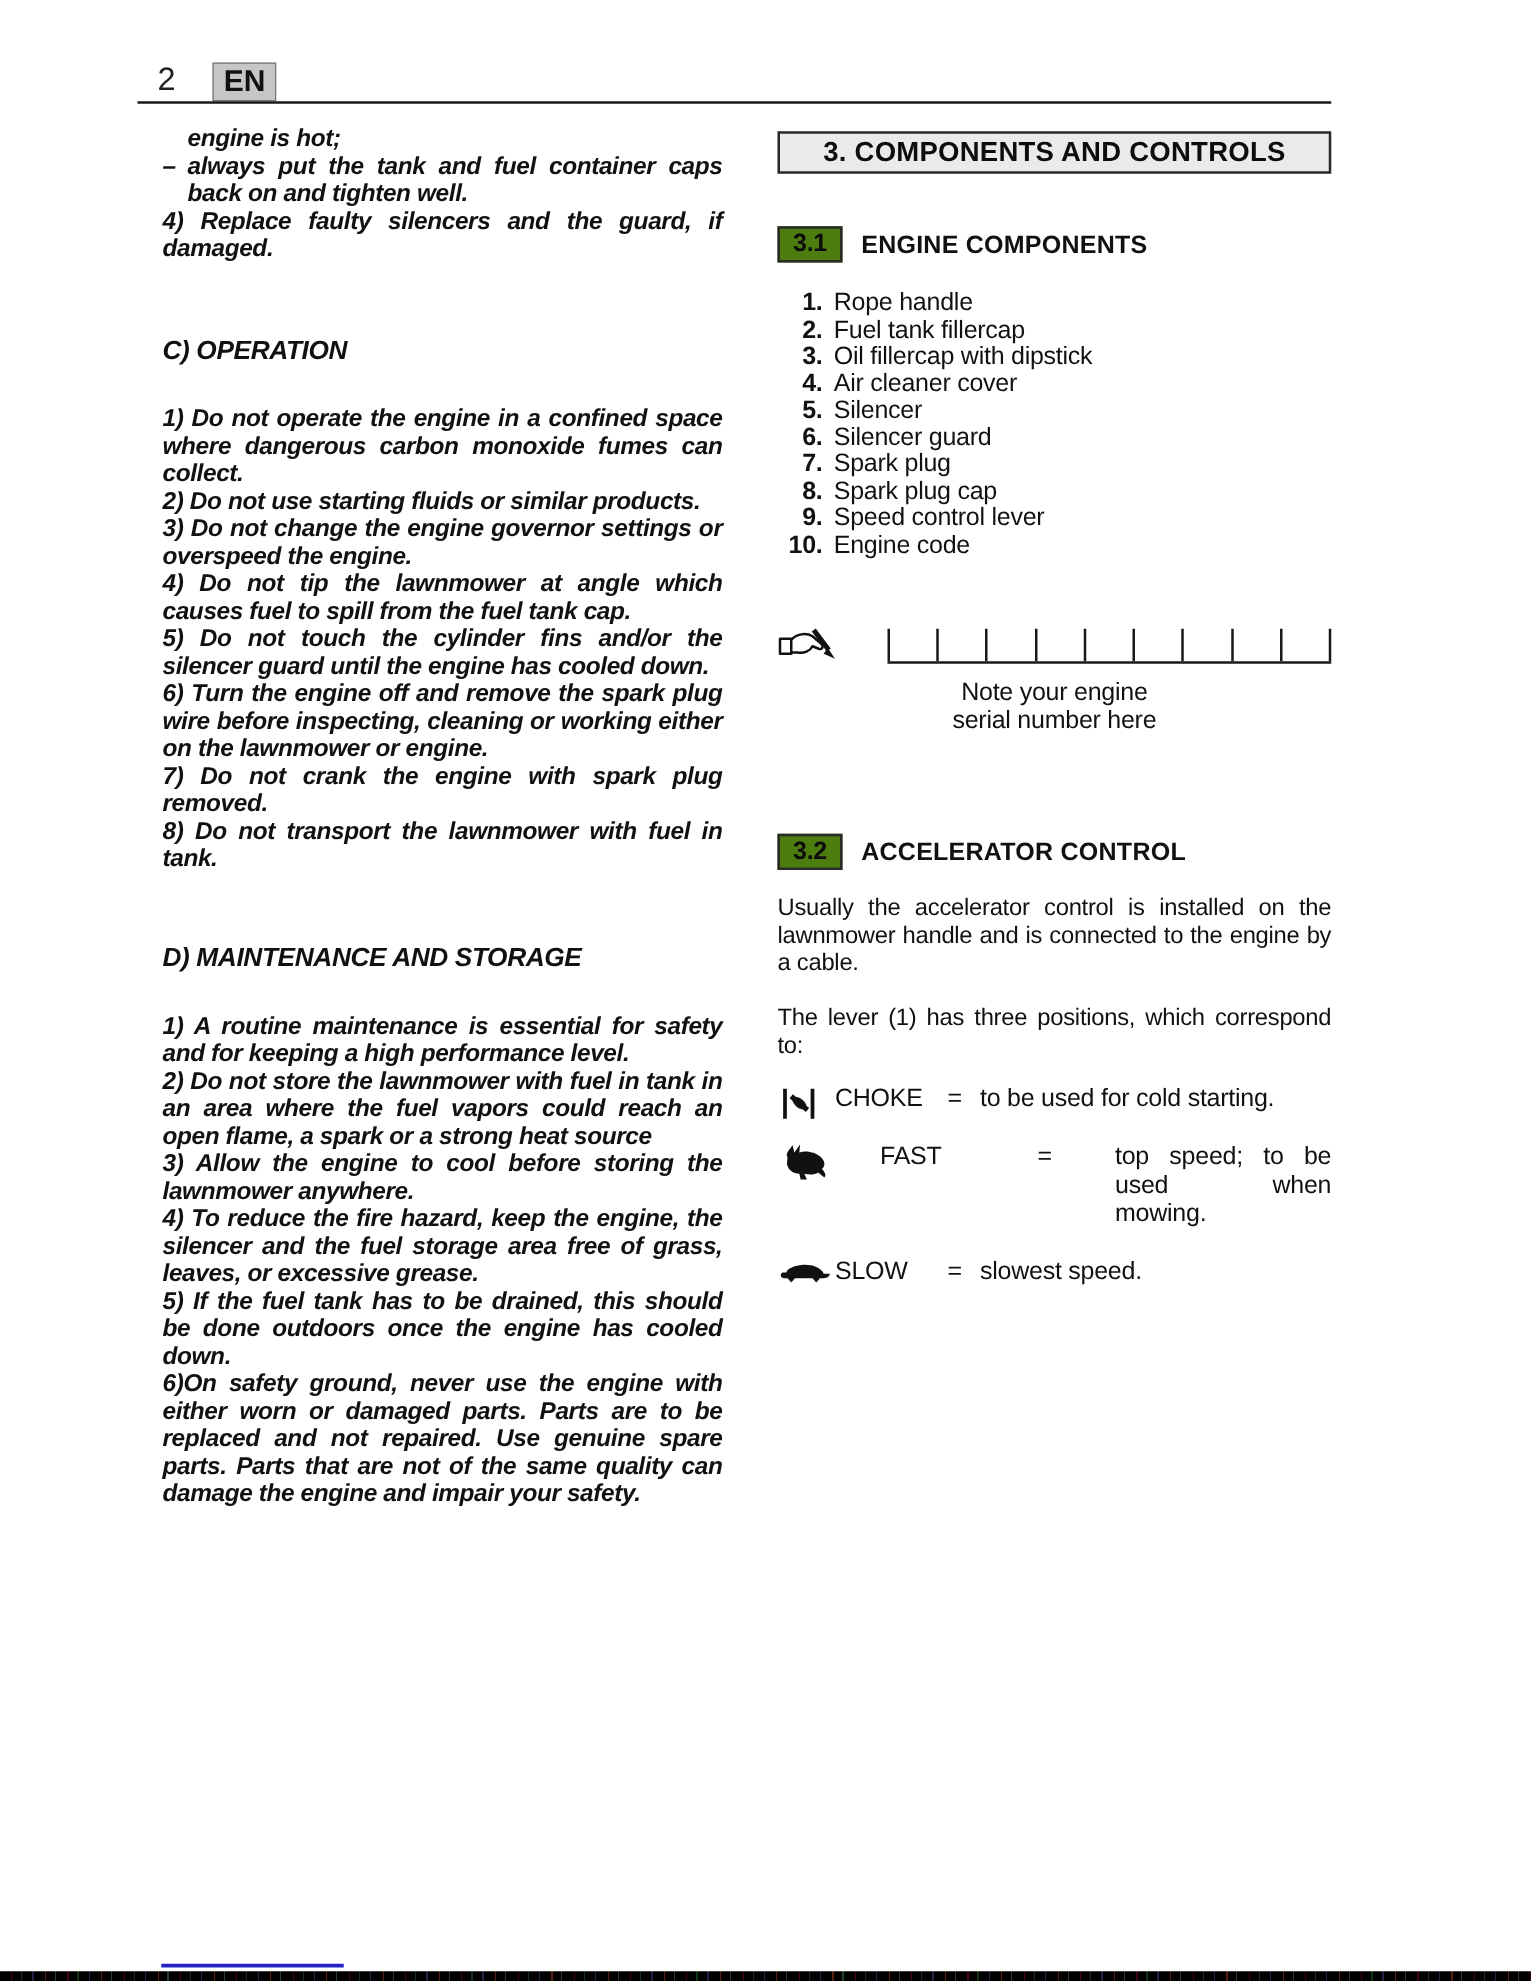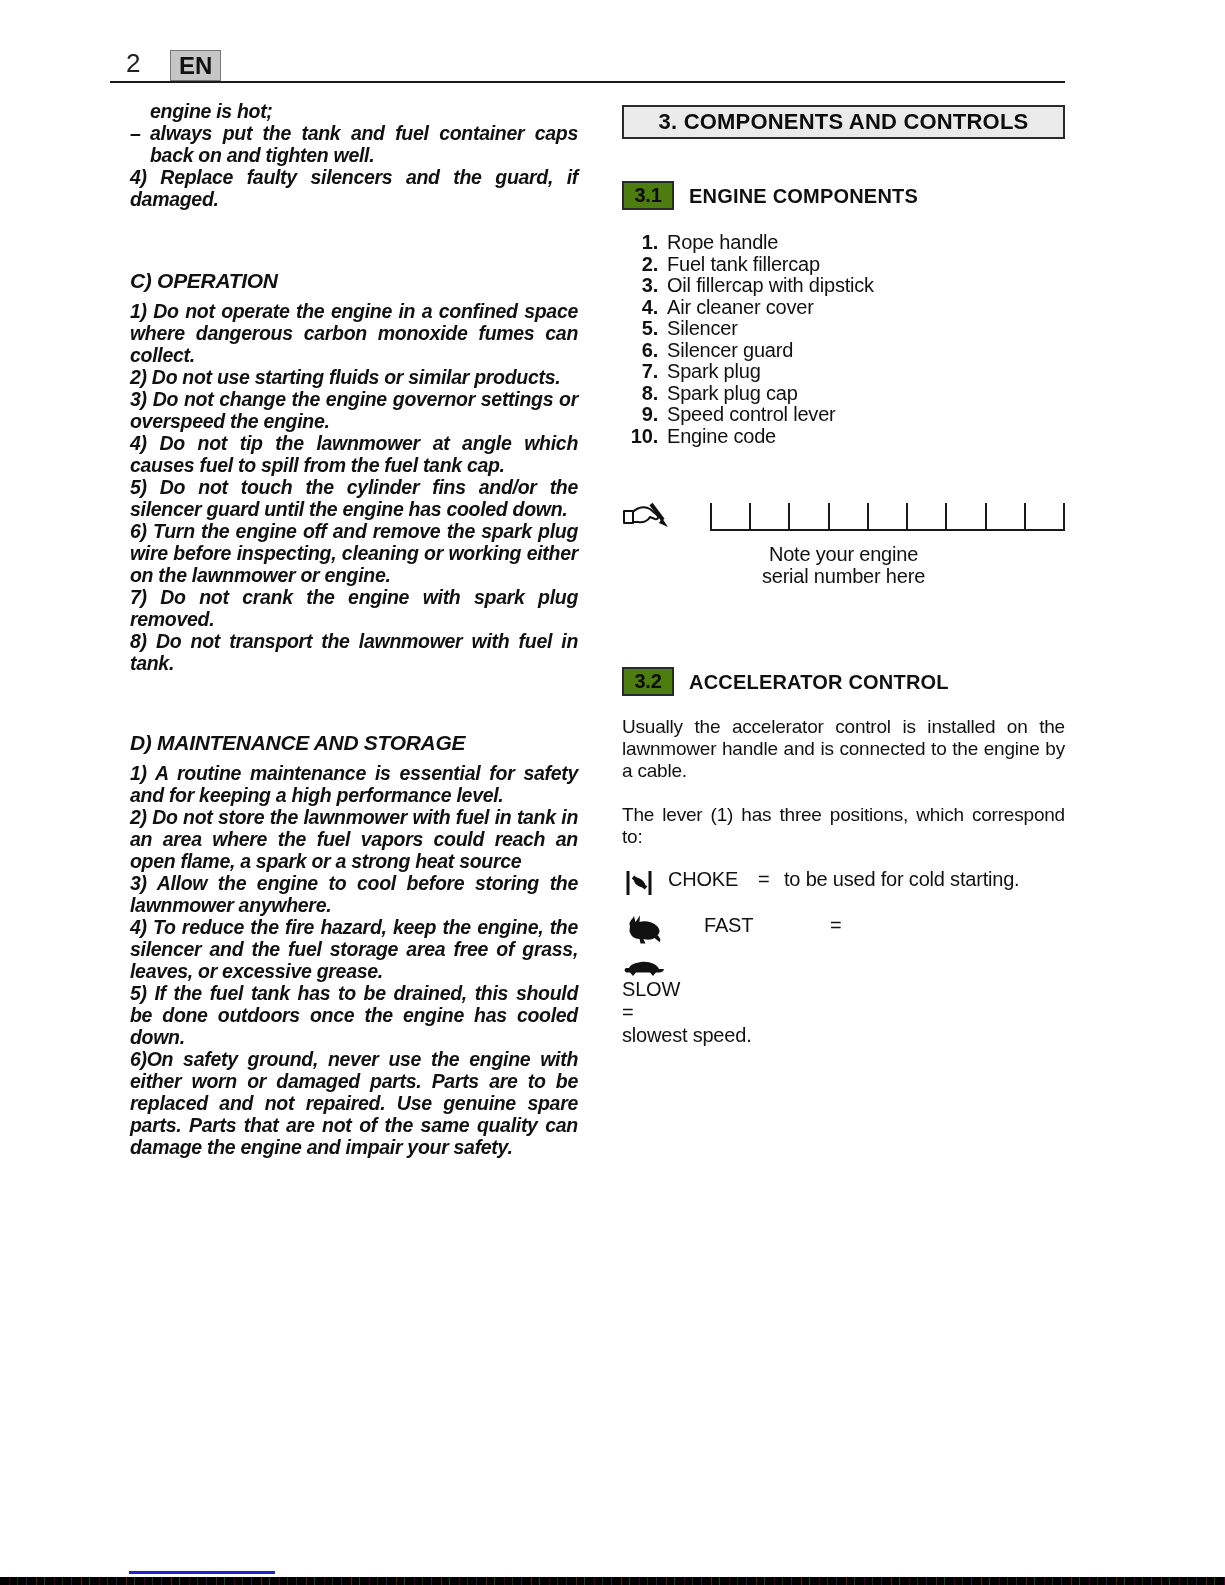--- a/index.html
+++ b/index.html
@@ -34,21 +34,21 @@
 
   
   .item{margin:0;}
   .item.cont{padding-left:20px;}
   .item.dash{padding-left:20px;text-indent:-20px;}
   .item.dash .mk{display:inline-block;width:20px;text-indent:0;}
   .lh{font-size:21px;margin:0;font-weight:700;font-style:italic;}
   .lh.op{margin-top:60px;}
   .lh.ms{margin-top:58px;}
   .sect p{margin:0;}
-  .sect p:first-of-type{margin-top:8px;}
+  .sect p:first-of-type{margin-top:32px;}
 
   
   .title-box{
     border:2px solid #2a2a2a;background:#eaeaea;
     height:30px;line-height:30px;text-align:center;
     font-weight:700;font-size:22px;letter-spacing:0.2px;color:#0d0d0d;
   }
   .subhead{display:flex;align-items:center;}
   .subhead.s31{margin-top:42px;}
   .subhead.s32{margin-top:80px;}
@@ -71,21 +71,21 @@
 
   .serial-caption{margin-top:12px;text-align:center;font-size:20px;line-height:22px;}
 
   .acc-p{margin:0;text-align:justify;}
   .acc-p.p1{margin-top:20px;}
   .acc-p.p2{margin-top:22px;}
 
   .pos-row{display:flex;align-items:flex-start;font-size:20px;line-height:23px;}
   .pos-row.choke{margin-top:20px;}
   .pos-row.fast{margin-top:16px;gap:36px;}
-  .pos-row.slow{margin-top:12px;flex-direction:column;}
+  .pos-row.slow{margin-top:23px;}
   .pos-icon{flex:none;width:46px;display:flex;justify-content:flex-start;align-items:center;}
   .pos-label{flex:none;width:90px;}
   .pos-sep{flex:none;width:26px;}
   .pos-desc{flex:1;text-align:justify;}
 
   
   .footer-blue-line{position:absolute;left:129px;top:1571px;width:146px;height:3px;background:#2323c4;}
   .footer-noise-bar{
     position:absolute;left:0;bottom:0;width:100%;height:8px;
     background:repeating-linear-gradient(90deg,
@@ -232,20 +232,21 @@
     </div>
 
     <div class="pos-row fast">
       <span class="pos-icon">
           <svg width="40" height="30" viewBox="0 0 40 30">
         <path fill="#111" d="M8 12 C6 8 10 6 12 2 L13.5 8 L18 1.5 L17.5 8 C23 6 31 8 35 12 C38 15 38.5 19 35.5 21 C37.5 23.5 39.5 26 37.5 28 L32.5 24 C29.5 26 25.5 26 21.5 25 L23.5 29.5 L18.5 29.5 L17.5 25 C12.5 25 8.5 22 7.5 17 Z"></path>
       </svg>
         </span>
       <span class="pos-label">FAST</span>
       <span class="pos-sep">=</span>
+      <span class="pos-desc">top speed; to be used when mowing.</span>
     </div>
 
     <div class="pos-row slow">
       <span class="pos-icon" style="padding-top:4px;">
           <svg width="42" height="18" viewBox="0 0 42 18">
         <path fill="#111" d="M4 8 C2 9 2 12 5 12.5 L8 12.5 L11 16 L14 12.5 L28 12.5 L31 16 L34 12.5 L37 12.5 C40 12.5 41.5 11 42 9 L37 9 C35 4 27 1 19 2 C12 3 8 5 7 8 Z"></path>
       </svg>
         </span>
       <span class="pos-label">SLOW</span>
       <span class="pos-sep">=</span>

